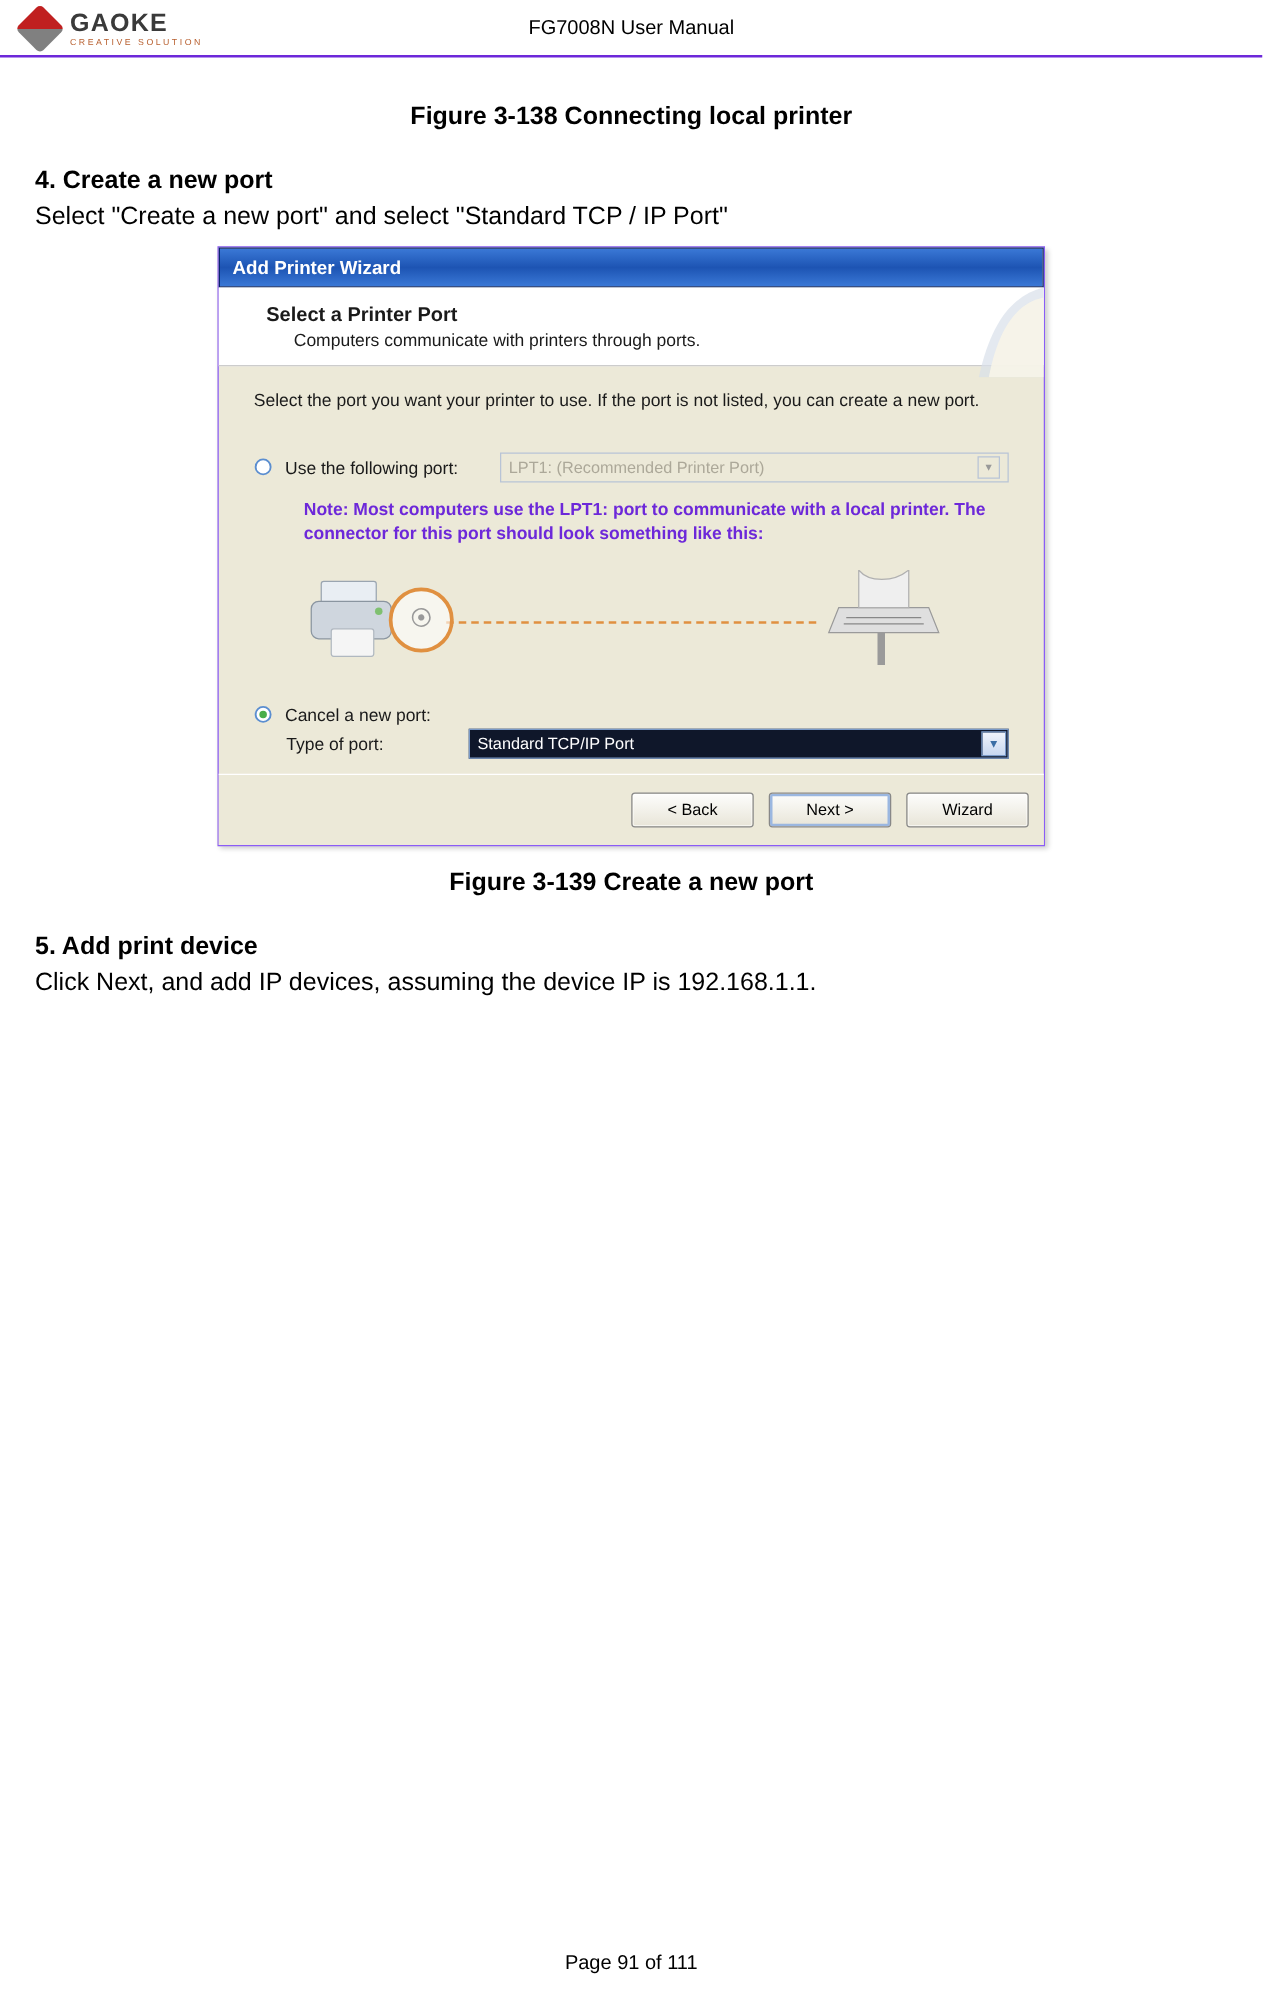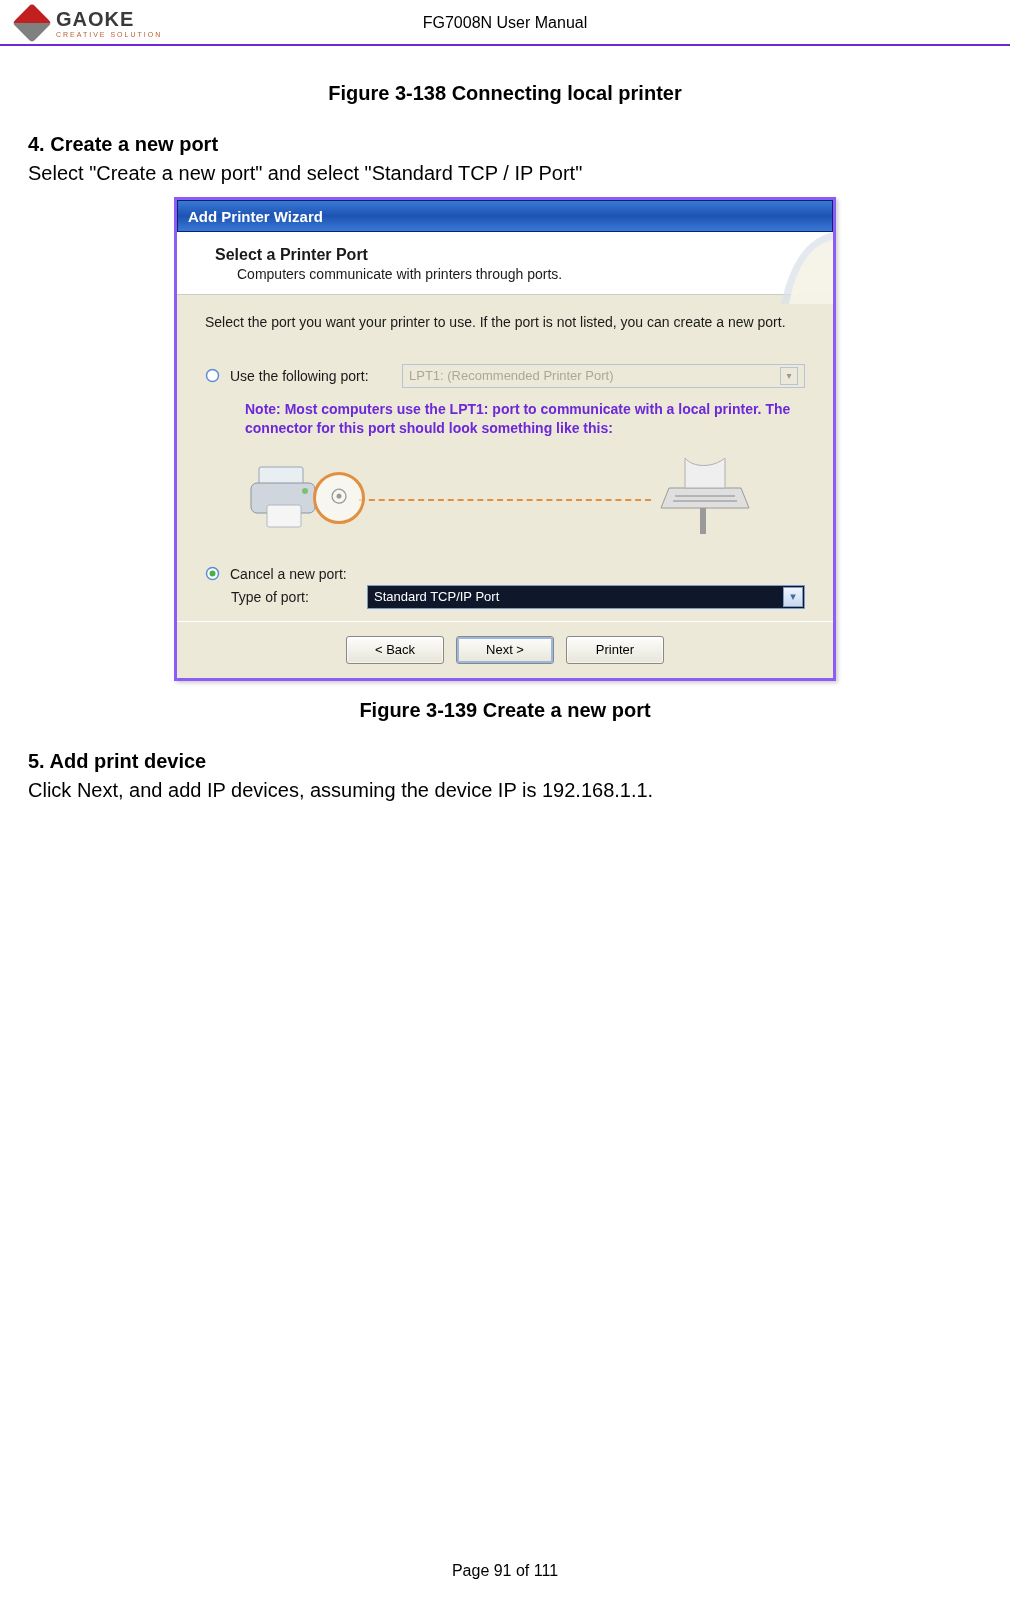--- a/index.html
+++ b/index.html
@@ -70,21 +70,21 @@
       font-size: 20px;
       margin-bottom: 6px;
     }
     .step-body {
       font-size: 20px;
       margin-bottom: 12px;
     }
     .dialog-wrapper {
       width: 662px;
       margin: 0 auto 18px auto;
-      border: 3px solid #8b5cf6;
+      border: 1px solid #8b5cf6;
       background: #ece9d8;
       box-shadow: 2px 2px 4px rgba(0,0,0,0.2);
     }
     .dialog-titlebar {
       background: linear-gradient(to bottom, #3a78d6 0%, #1d54b3 50%, #3a78d6 100%);
       color: #fff;
       border: 1px solid #0a246a;
       height: 32px;
       display: flex;
       align-items: center;
@@ -233,32 +233,33 @@
       color: #3a6ea5;
       display: flex;
       align-items: center;
       justify-content: center;
       font-size: 11px;
       margin-right: -5px;
     }
     .type-row {
       display: flex;
       align-items: center;
+      gap: 10px;
       padding-left: 26px;
       margin-top: 3px;
     }
     .type-row .radio-label {
       min-width: 136px;
     }
     .dialog-footer {
       background: #ece9d8;
       border-top: 1px solid #fff;
       padding: 14px 12px;
       display: flex;
-      justify-content: center;
+      justify-content: flex-end;
       gap: 12px;
     }
     .xp-btn {
       min-width: 98px;
       height: 28px;
       border: 1px solid #888;
       background: linear-gradient(to bottom, #fdfdfc, #e8e5d8);
       border-radius: 3px;
       font-size: 13px;
       display: flex;
@@ -370,21 +371,21 @@
         <div class="port-blue-select">
           <span>Standard TCP/IP Port</span>
           <span class="port-blue-chev">▾</span>
         </div>
       </div>
     </div>
 
     <div class="dialog-footer">
       <div class="xp-btn">&lt; Back</div>
       <div class="xp-btn default">Next &gt;</div>
-      <div class="xp-btn">Printer</div>
+      <div class="xp-btn">Wizard</div>
     </div>
   </div>
 
   <div class="fig-caption">Figure 3-139  Create a new port</div>
 
   <div class="step-heading">5.    Add print device</div>
   <div class="step-body">Click Next, and add IP devices, assuming the device IP is 192.168.1.1.</div>
 
 </div>
 

